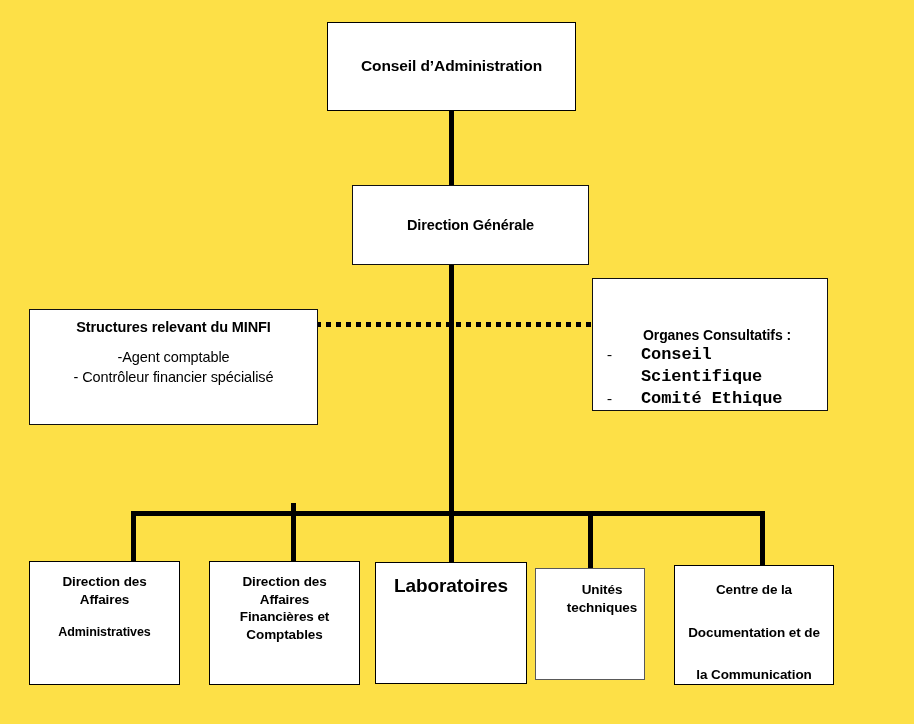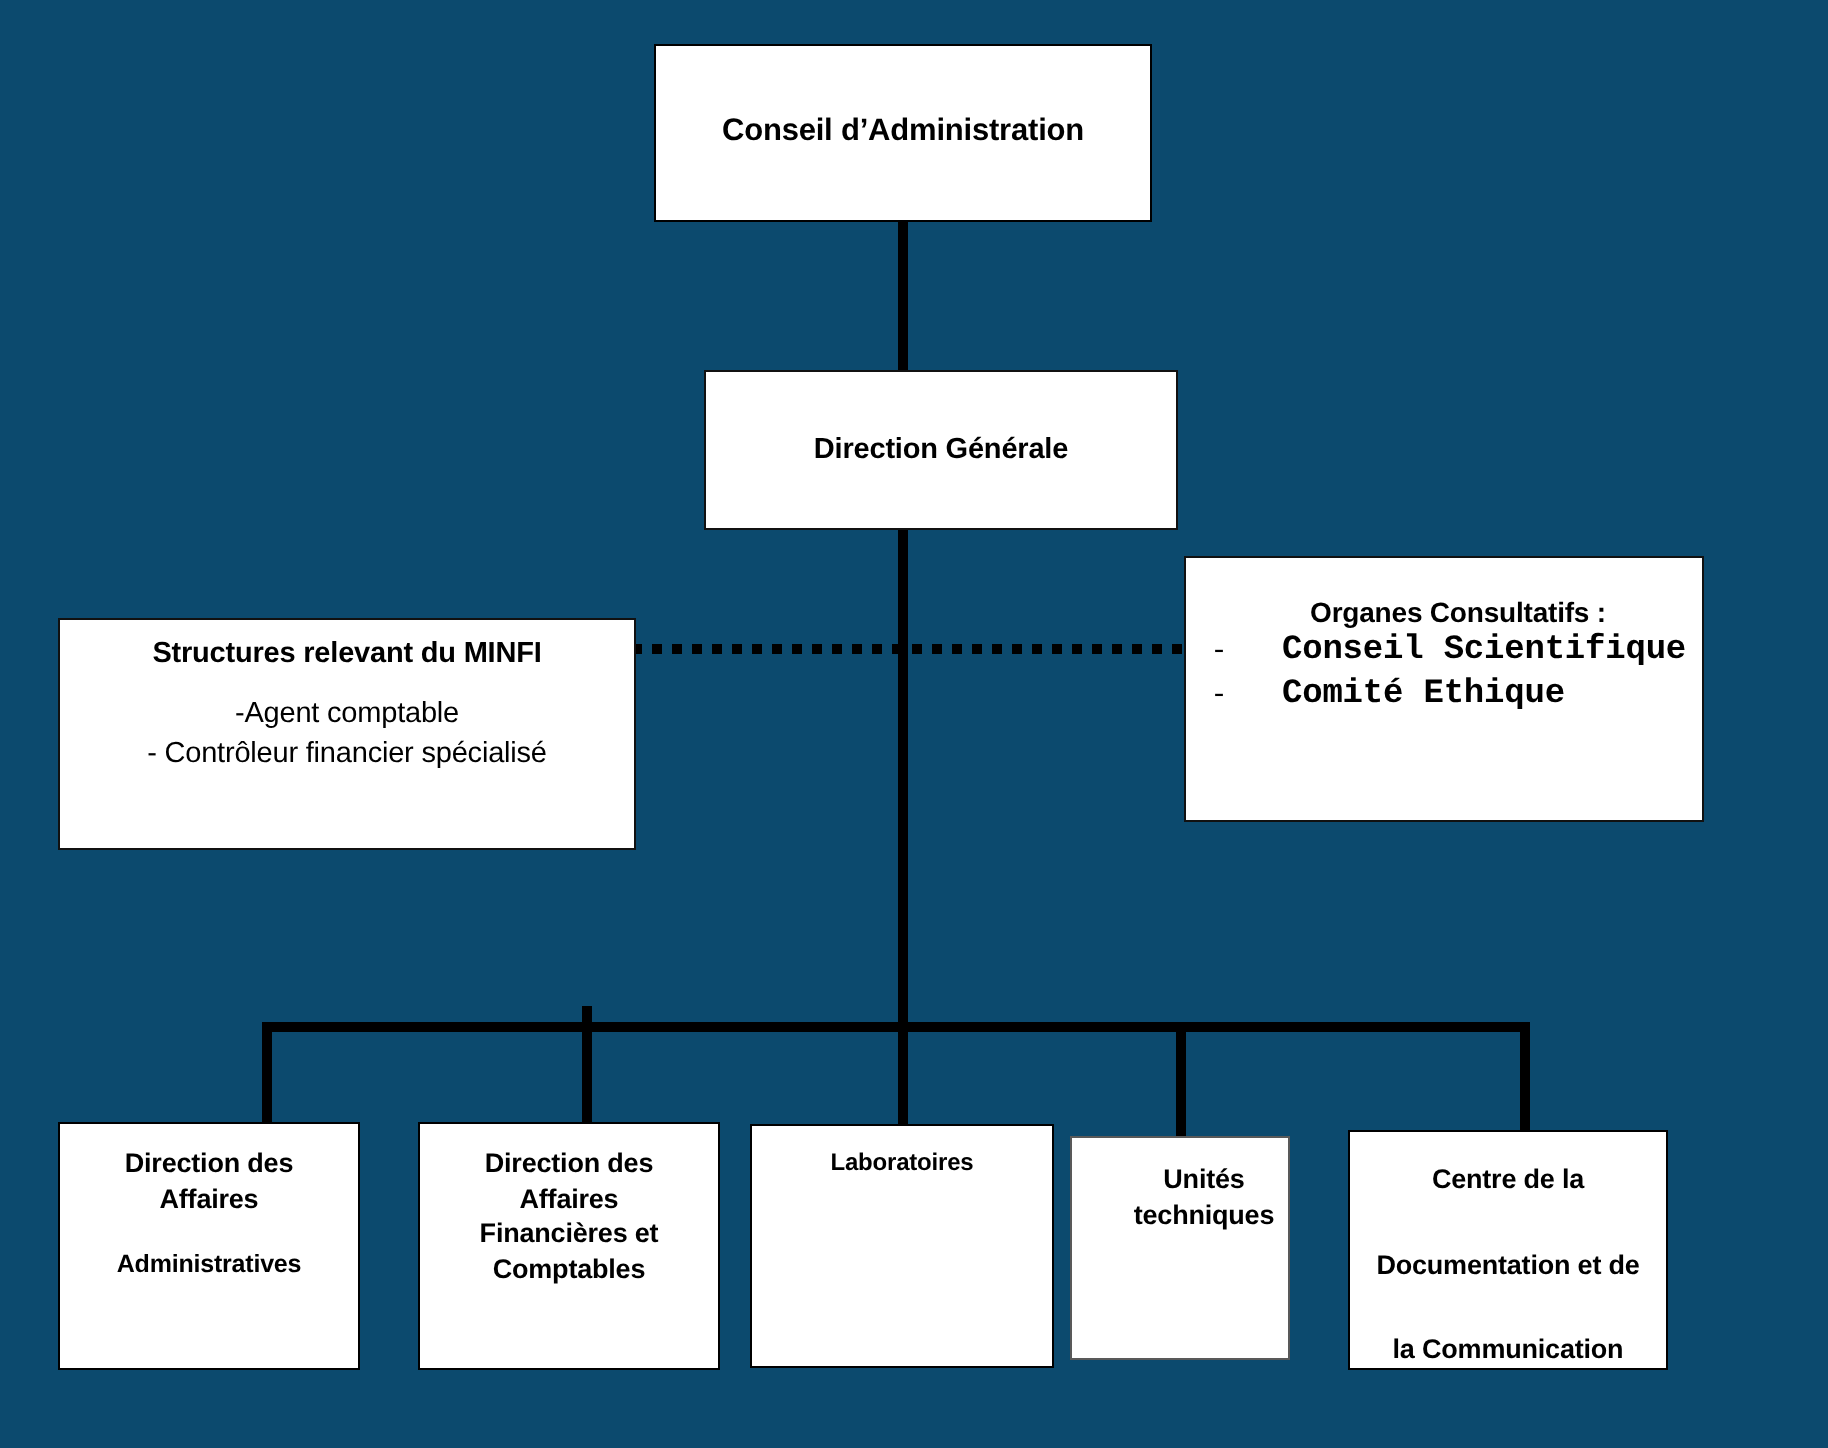--- a/index.html
+++ b/index.html
@@ -10,21 +10,21 @@
   }
   body {
     font-family: "Liberation Sans", sans-serif;
     color: #000000;
   }
 
   #chart-canvas {
     position: relative;
     width: 914px;
     height: 724px;
-    background: #0c4a6e;
+    background: #fde047;
     overflow: hidden;
   }
 
   
   .node {
     position: absolute;
     box-sizing: border-box;
     background: #ffffff;
     border: 1.5px solid #000000;
     display: flex;
@@ -87,23 +87,23 @@
   #node-structures-minfi .item {
     font-size: 14.5px;
     font-weight: normal;
     line-height: 1.42;
   }
   #node-structures-minfi .spacer { height: 10px; }
 
   #node-organes-consultatifs {
     left: 592px;
     top: 278px;
-    width: 260px;
+    width: 236px;
     height: 133px;
-    justify-content: flex-start;
+    justify-content: flex-end;
     padding-top: 18px;
   }
   #node-organes-consultatifs .title {
     font-size: 14px;
     padding-left: 14px;
   }
   #node-organes-consultatifs .bullet-row {
     display: flex;
     align-items: baseline;
     width: 100%;
@@ -142,21 +142,21 @@
   #node-affaires-financieres .node-line { font-size: 13.5px; }
 
   #node-laboratoires {
     left: 375px;
     top: 562px;
     width: 152px;
     height: 122px;
     justify-content: flex-start;
     padding-top: 11px;
   }
-  #node-laboratoires .node-line { font-size: 12px; }
+  #node-laboratoires .node-line { font-size: 19px; }
 
   #node-unites-techniques {
     left: 535px;
     top: 568px;
     width: 110px;
     height: 112px;
     justify-content: flex-start;
     padding-top: 12px;
   }
   #node-unites-techniques .node-line { font-size: 13.5px; }

